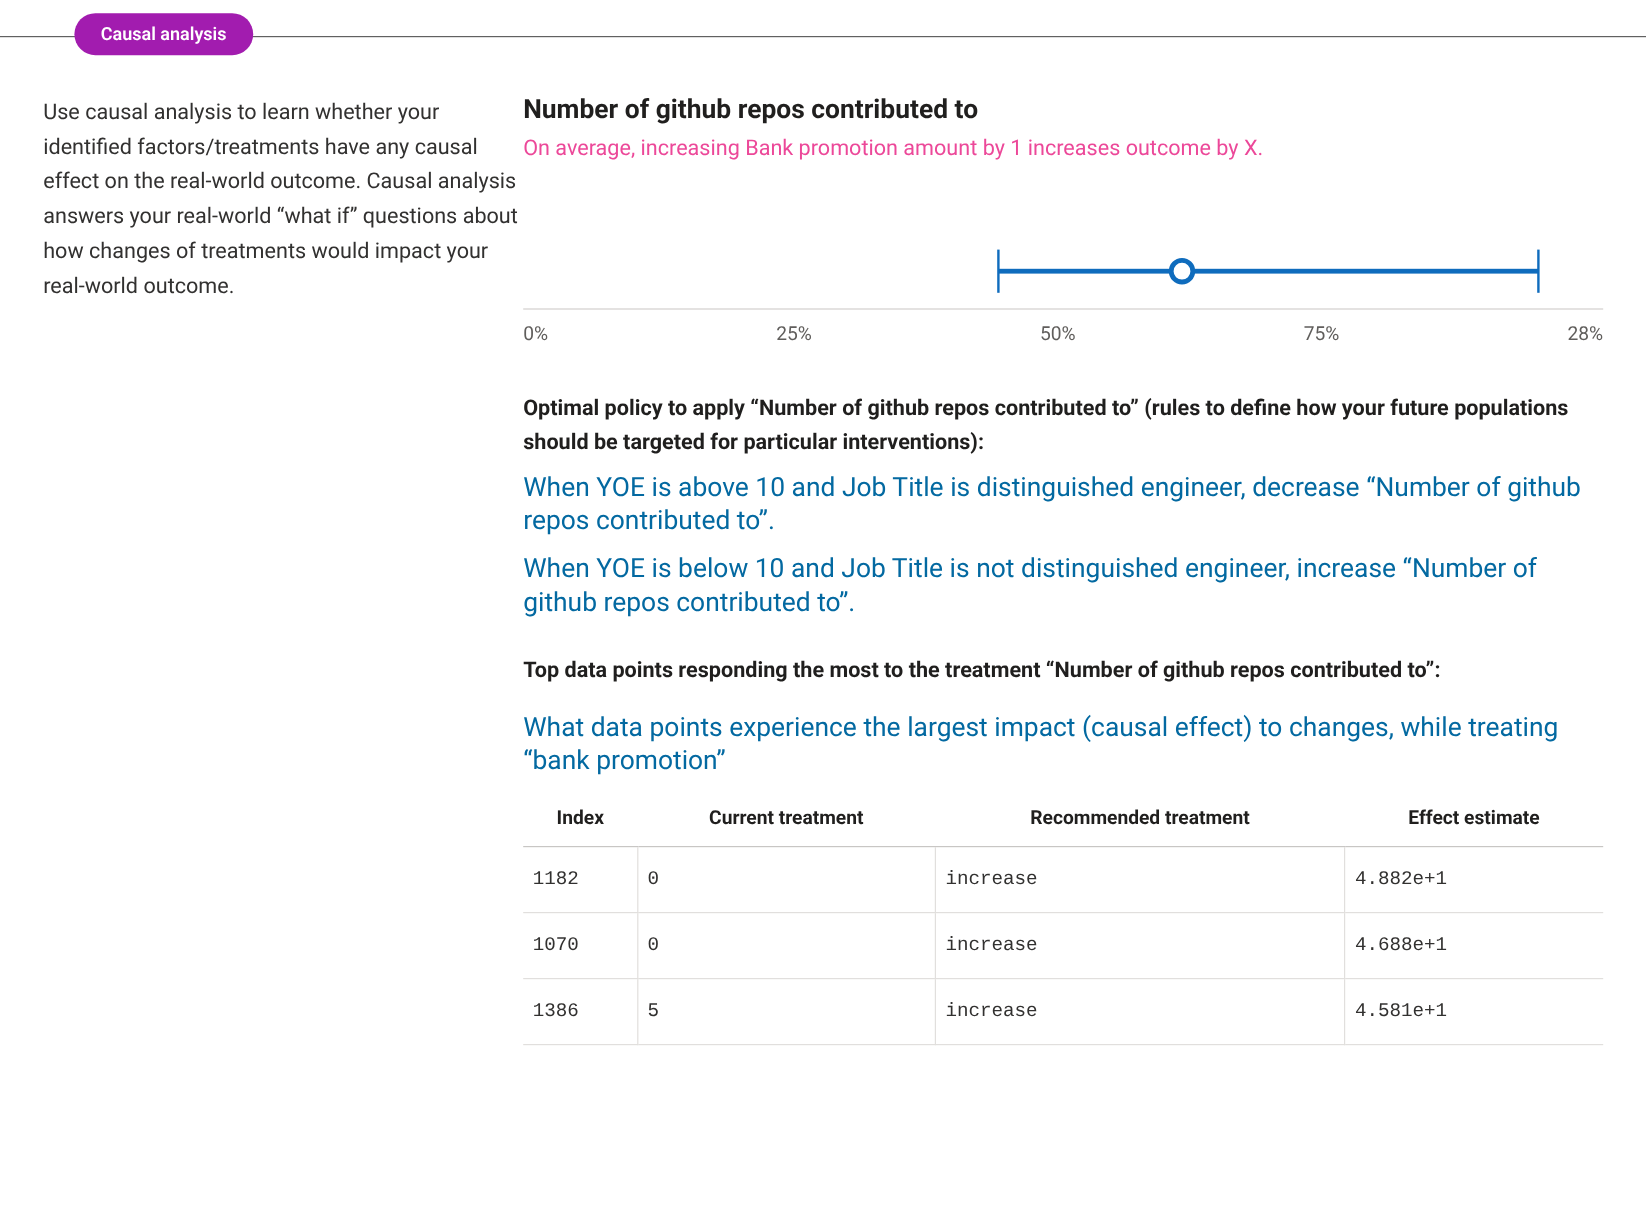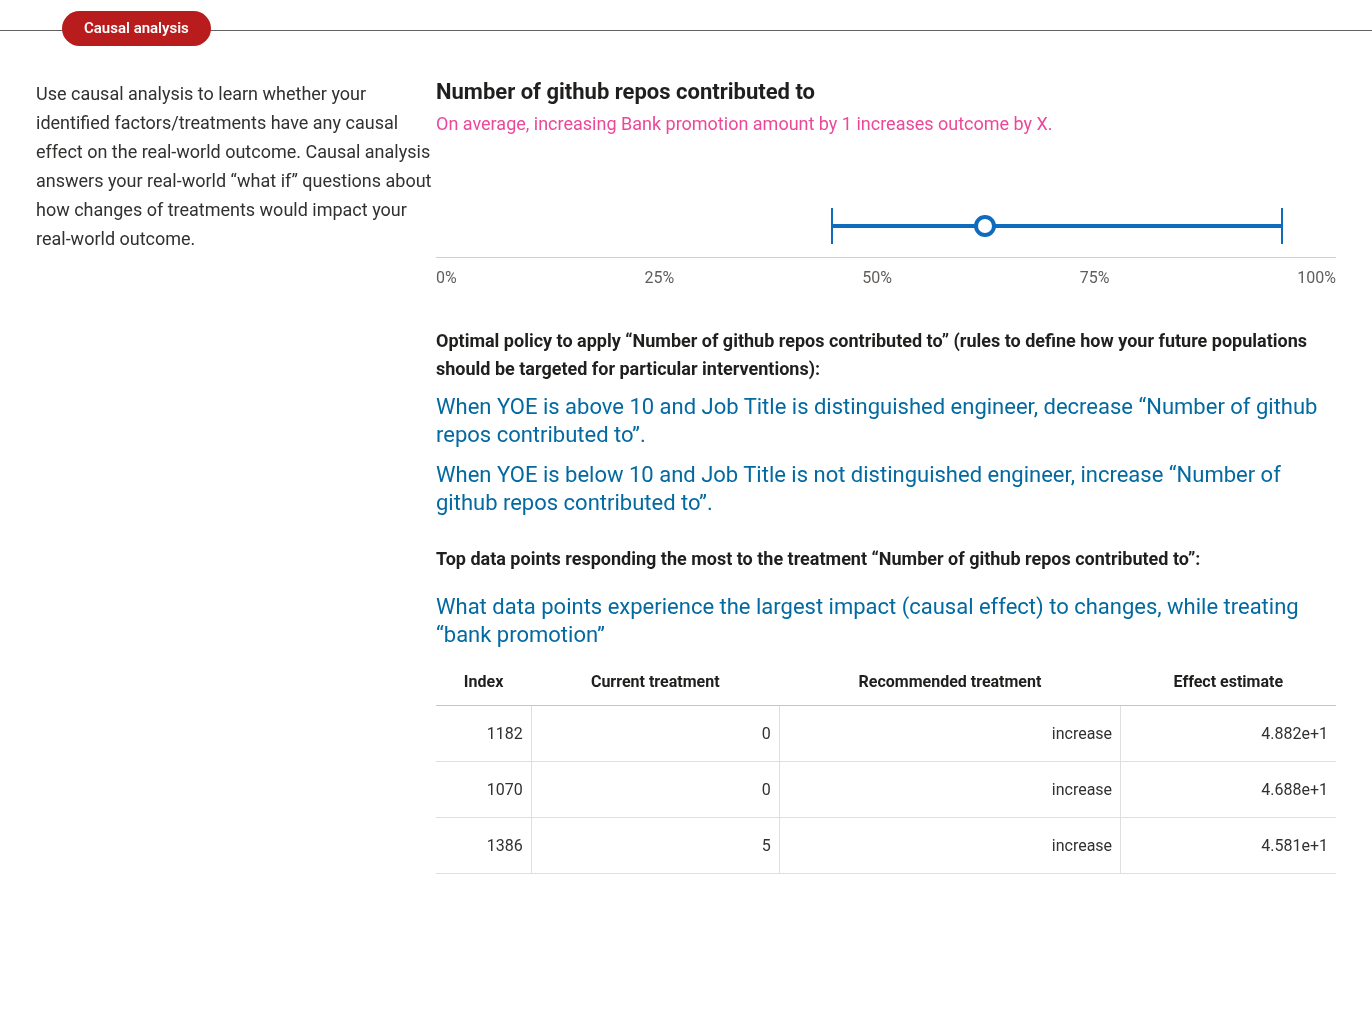--- a/index.html
+++ b/index.html
@@ -20,21 +20,21 @@
       margin-bottom: 48px;
     }
     .tab-line {
       border-top: 1px solid #616161;
       width: 100%;
     }
     .tab-pill {
       position: absolute;
       left: 62px;
       top: -19px;
-      background: #b91c1c;
+      background: #a21caf;
       color: #ffffff;
       font-weight: 600;
       font-size: 15px;
       padding: 10px 22px 10px 22px;
       border-radius: 19px;
       line-height: 1;
     }
     .layout {
       display: flex;
       align-items: flex-start;
@@ -131,25 +131,26 @@
     thead th {
       font-weight: 700;
       color: #201f1e;
       text-align: center;
       padding: 10px 8px 12px 8px;
       border-bottom: 1px solid #c8c6c4;
       vertical-align: bottom;
       line-height: 22px;
     }
     tbody td {
-      text-align: right;
+      text-align: left;
       padding: 18px 8px;
       border-bottom: 1px solid #e1dfdd;
       border-right: 1px solid #e1dfdd;
       color: #323130;
+      font-family: Liberation Mono, monospace;
     }
     tbody td:last-child {
       border-right: none;
     }
   </style>
 </head>
 <body>
 
 <div class="tab-rule">
   <div class="tab-line"></div>
@@ -170,21 +171,21 @@
           <div class="ci-bar" style="left: 44%; width: 50%;"></div>
           <div class="ci-whisker" style="left: calc(44% - 1px);"></div>
           <div class="ci-whisker" style="left: calc(94% - 1px);"></div>
           <div class="ci-point" style="left: 61%;"></div>
         </div>
       <div class="x-labels" id="x-labels">
           <span>0%</span>
           <span>25%</span>
           <span>50%</span>
           <span>75%</span>
-          <span>100%</span>
+          <span>28%</span>
         </div>
     </div>
 
     <div class="sec-title">Optimal policy to apply “Number of github repos contributed to” (rules to define how your future populations should be targeted for particular interventions):</div>
     <p class="body-p">When YOE is above 10 and Job Title is distinguished engineer, decrease “Number of github repos contributed to”.</p>
     <p class="body-p">When YOE is below 10 and Job Title is not distinguished engineer, increase “Number of github repos contributed to”.</p>
 
     <div class="sec2">
       <div class="sec-title">Top data points responding the most to the treatment “Number of github repos contributed to”:</div>
     </div>

